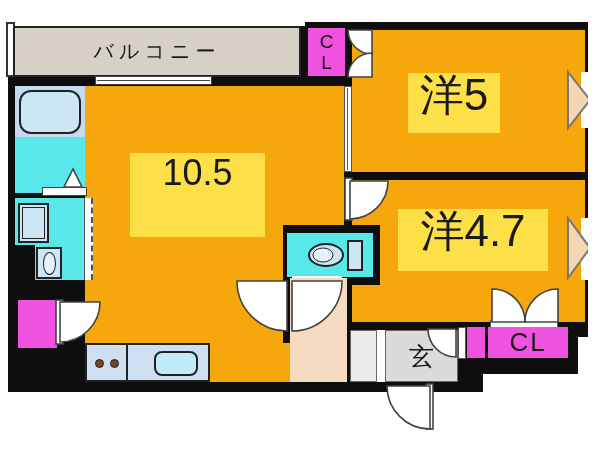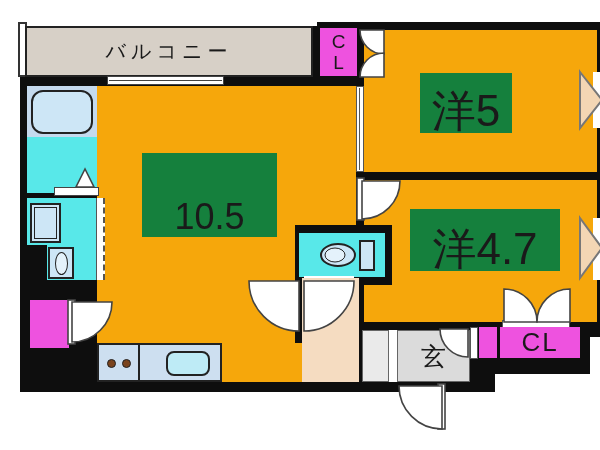--- a/index.html
+++ b/index.html
@@ -1,25 +1,25 @@
 <!DOCTYPE html>
 <html style="--orange: #F6A70B; --magenta: #EE52DF; --cyan: #58E8E9; --pale_blue: #C5DAEE; --fixture_blue: #CDE6F6; --counter_blue: #CDDFF0; --sink_blue: #BEEBF6; --balcony_gray: #D7D0C7; --hallway_beige: #F5DCC1; --window_beige: #F3D6B4; --genkan_gray: #DBDBDB; --step_gray: #EAEAEA; --wall: #0E0E0E; --door_stroke: #444444; --burner_brown: #7A431D;"><head>
 <meta charset="utf-8">
 <style>
   html,body{margin:0;padding:0;background:#fff;}
   #plan{position:relative;width:588px;height:450px;background:#fff;overflow:hidden;
-        font-family:"Liberation Sans","DejaVu Sans",sans-serif;color:#1a1a1a;margin-left:12px;}
+        font-family:"Liberation Sans","DejaVu Sans",sans-serif;color:#1a1a1a;}
   .abs{position:absolute;box-sizing:border-box;}
   .wall{background:var(--wall);}
   .orange{background:var(--orange);}
   .magenta{background:var(--magenta);}
   .cyan{background:var(--cyan);}
   .paleblue{background:var(--pale_blue);}
   .white{background:#fff;}
-  .labelbox{background:#15803d;display:flex;align-items:flex-end;justify-content:center;}
+  .labelbox{background:#fde047;display:flex;align-items:flex-start;justify-content:center;}
   .roomtext{font-size:44px;line-height:1;white-space:nowrap;}
   svg{position:absolute;left:0;top:0;}
   .door{fill:#fff;stroke:var(--door_stroke);stroke-width:1.6;}
   .fix{fill:var(--fixture_blue);stroke:#222;stroke-width:2;}
 </style>
 </head>
 <body>
 
 <div id="plan">
 

